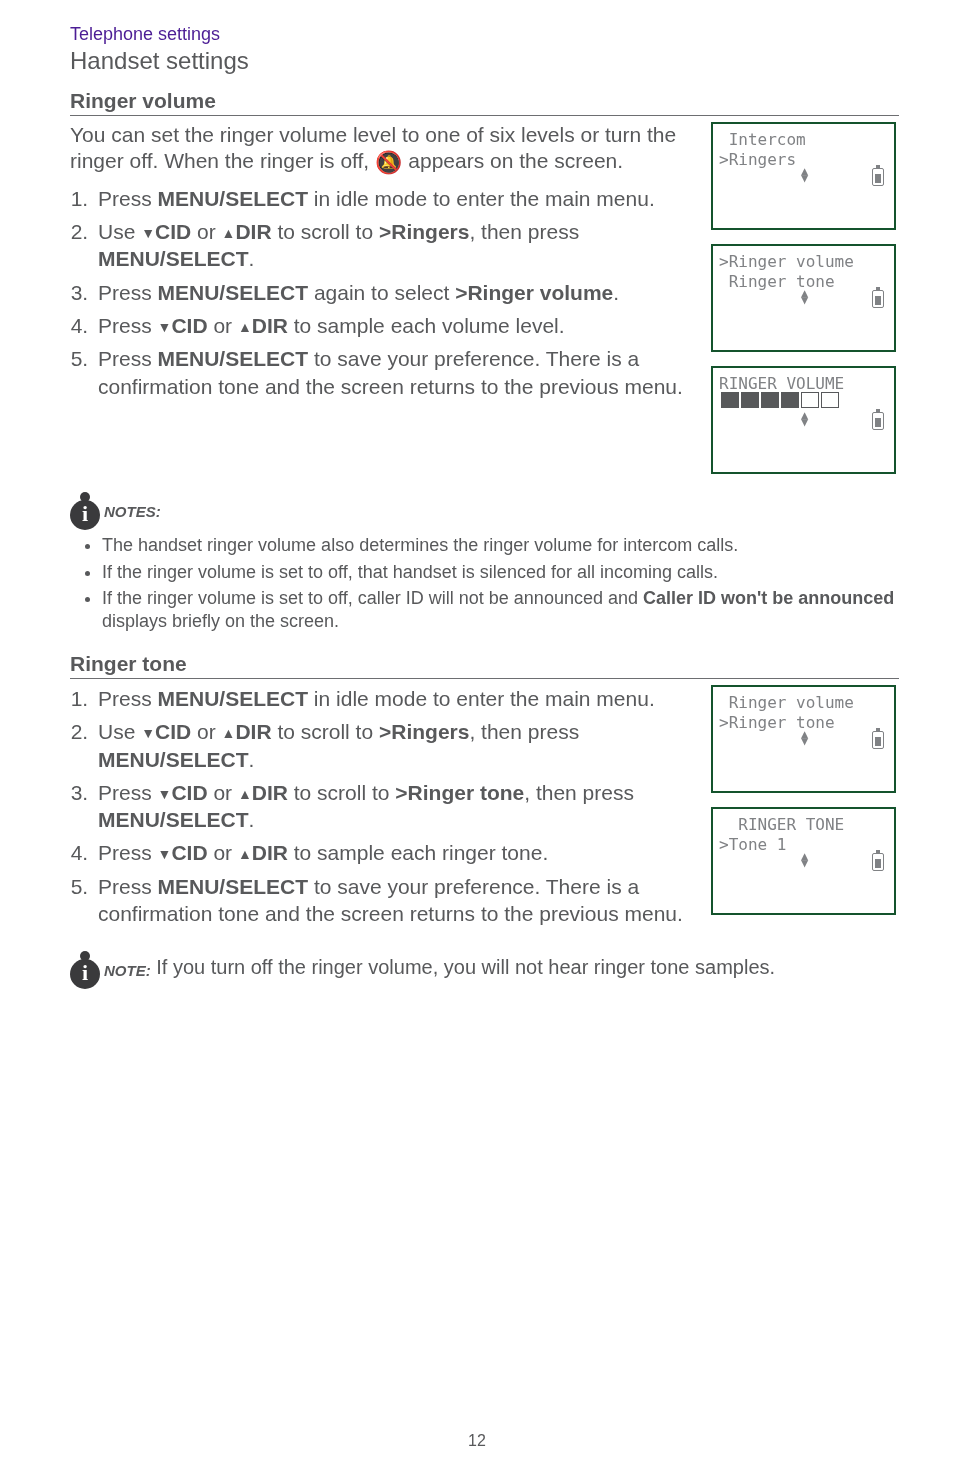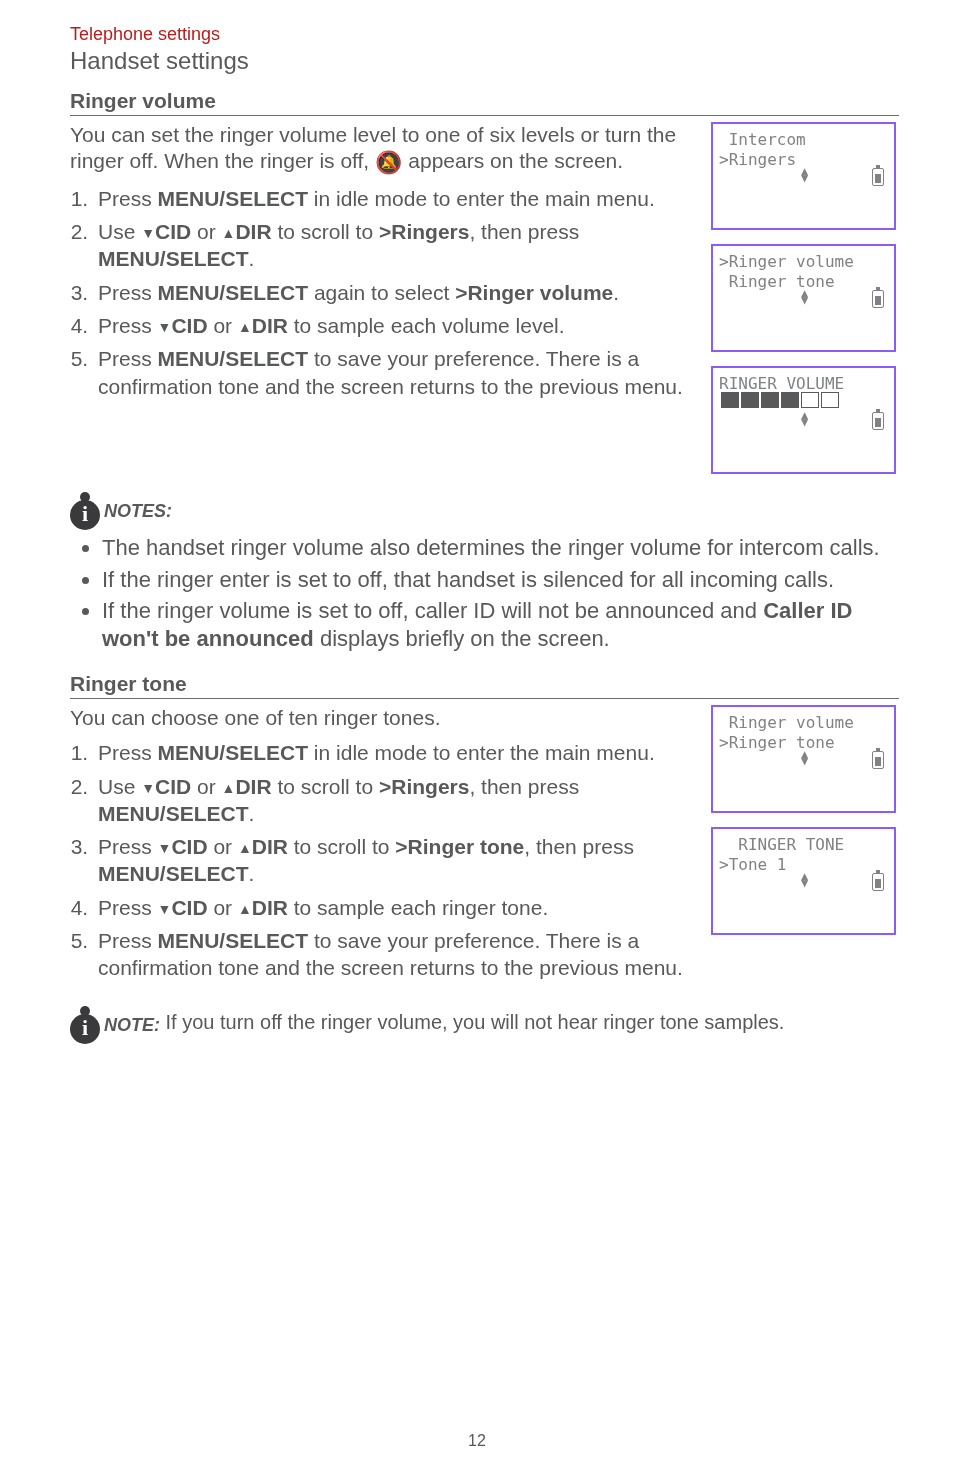--- a/index.html
+++ b/index.html
@@ -5,43 +5,43 @@
   * { box-sizing: border-box; margin: 0; padding: 0; }
   body {
     font-family: Arial, Helvetica, sans-serif;
     font-size: 21px;
     color: #58595b;
     width: 954px;
     height: 1472px;
     padding: 24px 55px 0 70px;
     position: relative;
   }
-  .breadcrumb { font-size: 18px; color: #b91c1c; margin-bottom: 2px; }
+  .breadcrumb { font-size: 18px; color: #4c1d95; margin-bottom: 2px; }
   h1 { font-size: 24px; font-weight: normal; margin-bottom: 14px; }
   h2 { font-size: 21px; font-weight: bold; border-bottom: 1px solid #6d6e71; padding-bottom: 2px; margin-bottom: 6px; }
   .section-row { display: flex; gap: 20px; margin-bottom: 22px; justify-content: flex-end; }
   .col-text { flex: 1 1 auto; min-width: 0; }
   .col-screens { flex: 0 0 188px; display: flex; flex-direction: column; gap: 14px; }
   p { margin-bottom: 8px; line-height: 1.25; }
   ol { list-style-position: outside; padding-left: 24px; }
   ol li { margin-bottom: 6px; line-height: 1.3; padding-left: 4px; }
   .b { font-weight: bold; margin-top: 11px; }
   .sc { font-variant: small-caps; }
   .tri { font-size: 14px; vertical-align: 1px; }
   .bell { font-size: 22px; vertical-align: -2px; }
   .infoicon { display:inline-block; width:30px; height:30px; border-radius:50%; background:#3a3a3c; color:#fff; font-family: Georgia, serif; font-weight:bold; font-size:22px; text-align:center; line-height:28px; margin-right:4px; vertical-align:-6px; position:relative; }
   .infoicon::before { content:''; position:absolute; top:-8px; left:10px; width:10px; height:10px; border-radius:50%; background:#3a3a3c; }
-  .notes-head { font-style: italic; font-weight: bold; font-size: 18px; display:inline-block; vertical-align: -2px; }
-  ul.notes { list-style: disc; padding-left: 32px; font-size: 22px; margin-top: 4px; }
+  .notes-head { font-style: italic; font-weight: bold; font-size: 15px; display:inline-block; vertical-align: -2px; }
+  ul.notes { list-style: disc; padding-left: 32px; font-size: 18px; margin-top: 4px; }
   ul.notes li { margin-bottom: 4px; line-height: 1.25; }
   .note-single { font-size: 20px; display:inline; }
   .note-block { margin-bottom: 20px; }
 
   .lcd {
-    border: 2px solid #8b5cf6;
+    border: 2px solid #14532d;
     width: 185px;
     height: 108px;
     padding: 6px 4px 4px 6px;
     font-family: "Lucida Console", Monaco, monospace;
     font-size: 16px;
     color: #808285;
     line-height: 1.25;
     position: relative;
   }
   .lcd .row { white-space: pre; height: 20px; }
@@ -117,29 +117,28 @@
           <span class="batt"></span>
         </div>
     </div>
   </div>
 </div>
 
 <div class="note-block">
   <span class="infoicon">i</span><span class="notes-head">NOTES:</span>
   <ul class="notes">
     <li>The handset ringer volume also determines the ringer volume for intercom calls.</li>
-    <li>If the ringer enter is set to off, that handset is silenced for all incoming calls.</li>
+    <li>If the ringer volume is set to off, that handset is silenced for all incoming calls.</li>
     <li><span>If the ringer volume is set to off, caller ID will not be announced and </span><span class="b">Caller ID won't be announced</span><span> displays briefly on the screen.</span></li>
   </ul>
 </div>
 
 <h2>Ringer tone</h2>
 <div class="section-row">
   <div class="col-text">
-    <p>You can choose one of ten ringer tones.</p>
     <ol>
       <li><span>Press </span><span class="b">MENU/</span><span class="b sc">SELECT</span><span> in idle mode to enter the main menu.</span></li>
       <li><span>Use </span><span class="tri">▼</span><span class="b sc">CID</span><span> or </span><span class="tri">▲</span><span class="b sc">DIR</span><span> to scroll to </span><span class="b">&gt;Ringers</span><span>, then press </span><span class="b sc">MENU</span><span class="b">/SELECT</span><span>.</span></li>
       <li><span>Press </span><span class="tri">▼</span><span class="b sc">CID</span><span> or </span><span class="tri">▲</span><span class="b sc">DIR</span><span> to scroll to </span><span class="b">&gt;Ringer tone</span><span>, then press </span><span class="b sc">MENU</span><span class="b">/SELECT</span><span>.</span></li>
       <li><span>Press </span><span class="tri">▼</span><span class="b sc">CID</span><span> or </span><span class="tri">▲</span><span class="b sc">DIR</span><span> to sample each ringer tone.</span></li>
       <li><span>Press </span><span class="b sc">MENU</span><span class="b">/SELECT</span><span> to save your preference. There is a confirmation tone and the screen returns to the previous menu.</span></li>
     </ol>
   </div>
   <div class="col-screens">
     <div class="lcd">

